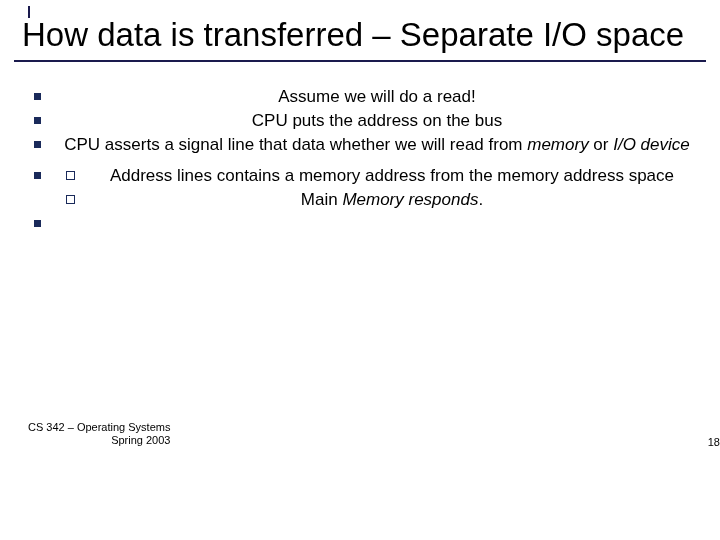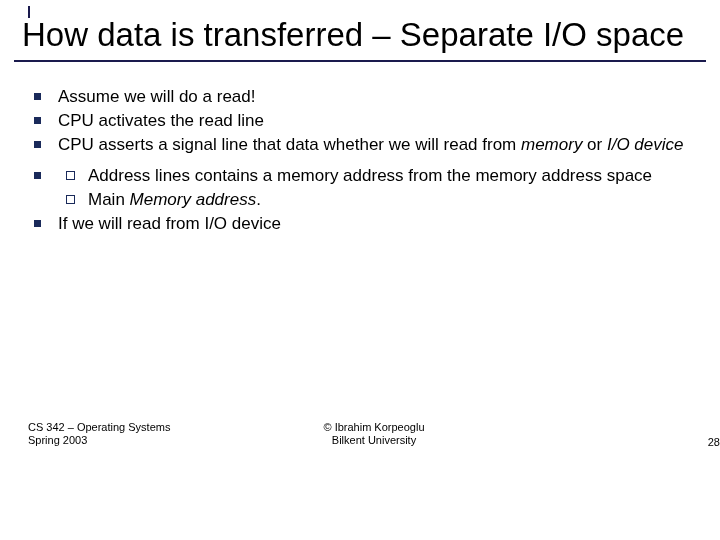--- a/index.html
+++ b/index.html
@@ -37,21 +37,21 @@
     width: 2px;
     height: 12px;
     background: #1a1a4d;
   }
   .content {
     padding: 24px 10px 0 14px;
     font-size: 17px;
     line-height: 1.25;
     color: #000;
   }
-  ul.lv1 { list-style: none; }
+  ul.lv1 { list-style: none; text-align: center; }
   ul.lv1 > li {
     position: relative;
     padding-left: 30px;
     margin-bottom: 3px;
   }
   ul.lv1 > li::before {
     content: "";
     position: absolute;
     left: 6px;
     top: 7px;
@@ -79,59 +79,54 @@
     position: absolute;
     left: 14px;
     bottom: 12px;
     width: 692px;
     display: flex;
     align-items: flex-end;
     justify-content: space-between;
     font-size: 11px;
     color: #000;
   }
-  .footer .left { text-align: left; line-height: 1.25; }
+  .footer .left { text-align: right; line-height: 1.25; }
   .footer .center { text-align: center; line-height: 1.25; position: absolute; left: 50%; transform: translateX(-50%); bottom: 0;}
   .footer .right { text-align: right; margin-left: auto; }
   em.i { font-style: italic; }
 </style>
 </head>
 <body>
 
 <div class="slide">
   <div class="left-accent"></div>
   <div class="title-wrap">
     <h1 class="title">How data is transferred – Separate I/O space</h1>
   </div>
 
   <div class="content">
     <ul class="lv1">
       <li><span>Assume we will do a read!</span></li>
-      <li><span>CPU activates the read line</span></li>
+      <li><span>CPU puts the address on the bus</span></li>
       <li>
         <span>CPU asserts a signal line that data whether we will read from </span><em class="i">memory</em><span> or </span><em class="i">I/O device</em>
       </li>
       <li>
         <ul class="lv2">
           <li><span>Address lines contains a memory address from the memory address space</span></li>
           <li>
-            <span>Main </span><em class="i">Memory address</em><span>.</span>
+            <span>Main </span><em class="i">Memory responds</em><span>.</span>
           </li>
         </ul>
       </li>
       <li>
-        <span>If we will read from I/O device</span>
       </li>
     </ul>
   </div>
 
   <div class="footer">
     <div class="left">
       <div>CS 342 – Operating Systems</div>
       <div>Spring 2003</div>
     </div>
-    <div class="center">
-      <div>© Ibrahim Korpeoglu</div>
-      <div>Bilkent University</div>
-    </div>
-    <div class="right">28</div>
+    <div class="right">18</div>
   </div>
 </div>
 
 </body></html>

